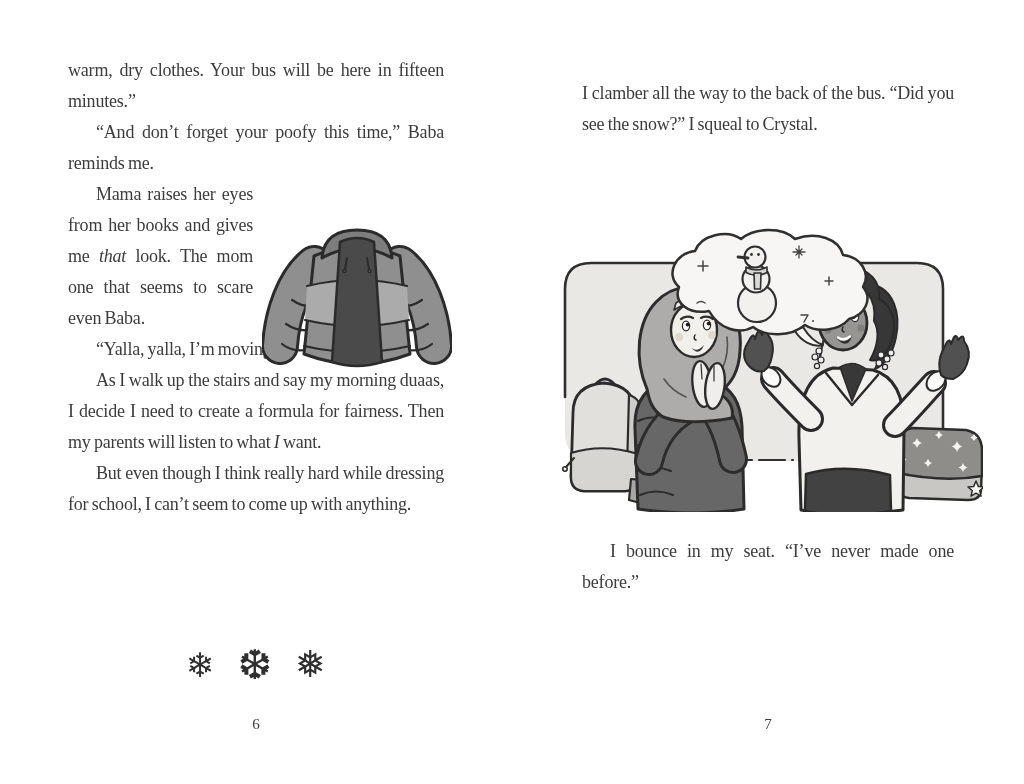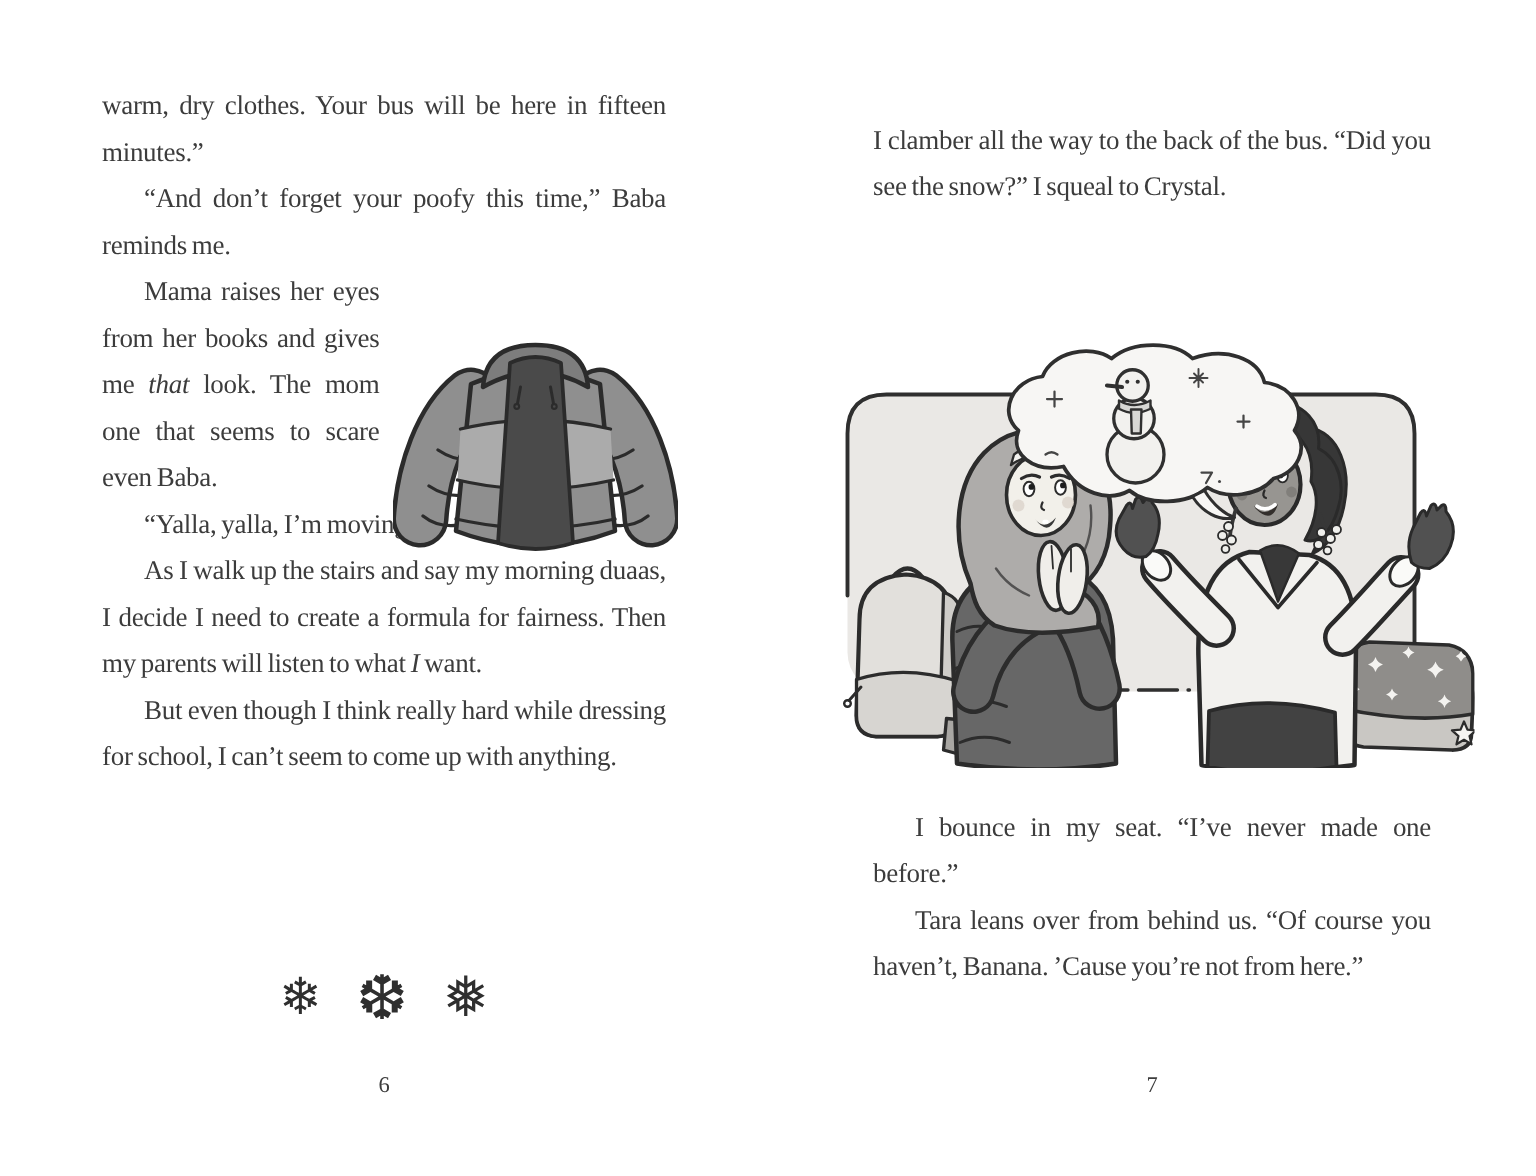--- a/index.html
+++ b/index.html
@@ -216,18 +216,17 @@
           <path d="M258,88 L265,88 L261,95"></path>
           <circle cx="270" cy="94" r="1" fill="#454545" stroke="none"></circle>
         </g>
       </g>
 
     </g>
   </svg>
 
   <div id="right-text-bottom" class="page-text">
     <p class="para indent">I bounce in my seat. “I’ve never made one before.”</p>
-    <p class="para indent">Tara leans over from behind us. “Of course you haven’t, Banana. ’Cause you’re not from here.”</p>
   </div>
 
   <div id="pagenum-right" class="pagenum">7</div>
 
 </div>
 
 </body></html>

